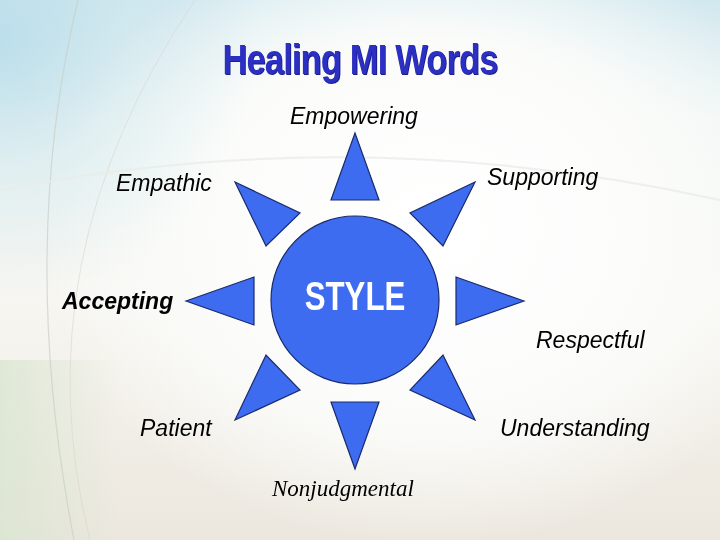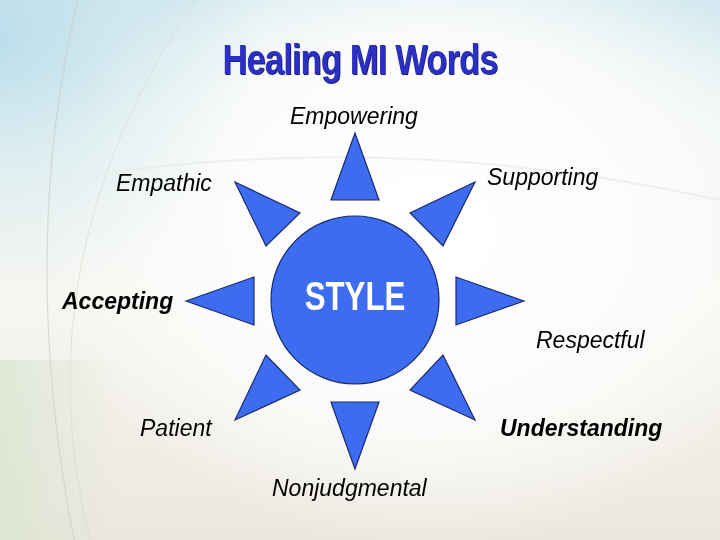--- a/index.html
+++ b/index.html
@@ -62,17 +62,17 @@
     <polygon points="235,182 300,213 266,246"></polygon>
     <circle cx="355" cy="300" r="84"></circle>
   </g>
 </svg>
 
 <div class="center-text">STYLE</div>
 
 <div class="label" style="left:290px; top:105px;">Empowering</div>
 <div class="label" style="left:487px; top:166px;">Supporting</div>
 <div class="label" style="left:536px; top:297px;margin-top:32px;">Respectful</div>
-<div class="label" style="left:500px; top:417px;font-weight:bold;">Understanding</div>
-<div class="label" style="left:272px; top:477px;">Nonjudgmental</div>
+<div class="label" style="left:500px; top:417px;">Understanding</div>
+<div class="label" style="left:272px; top:477px;font-family:Liberation Serif, serif;">Nonjudgmental</div>
 <div class="label" style="left:140px; top:417px;">Patient</div>
 <div class="label" style="left:62px; top:290px;font-weight:bold;">Accepting</div>
 <div class="label" style="left:116px; top:172px;">Empathic</div>
 
 </body></html>

